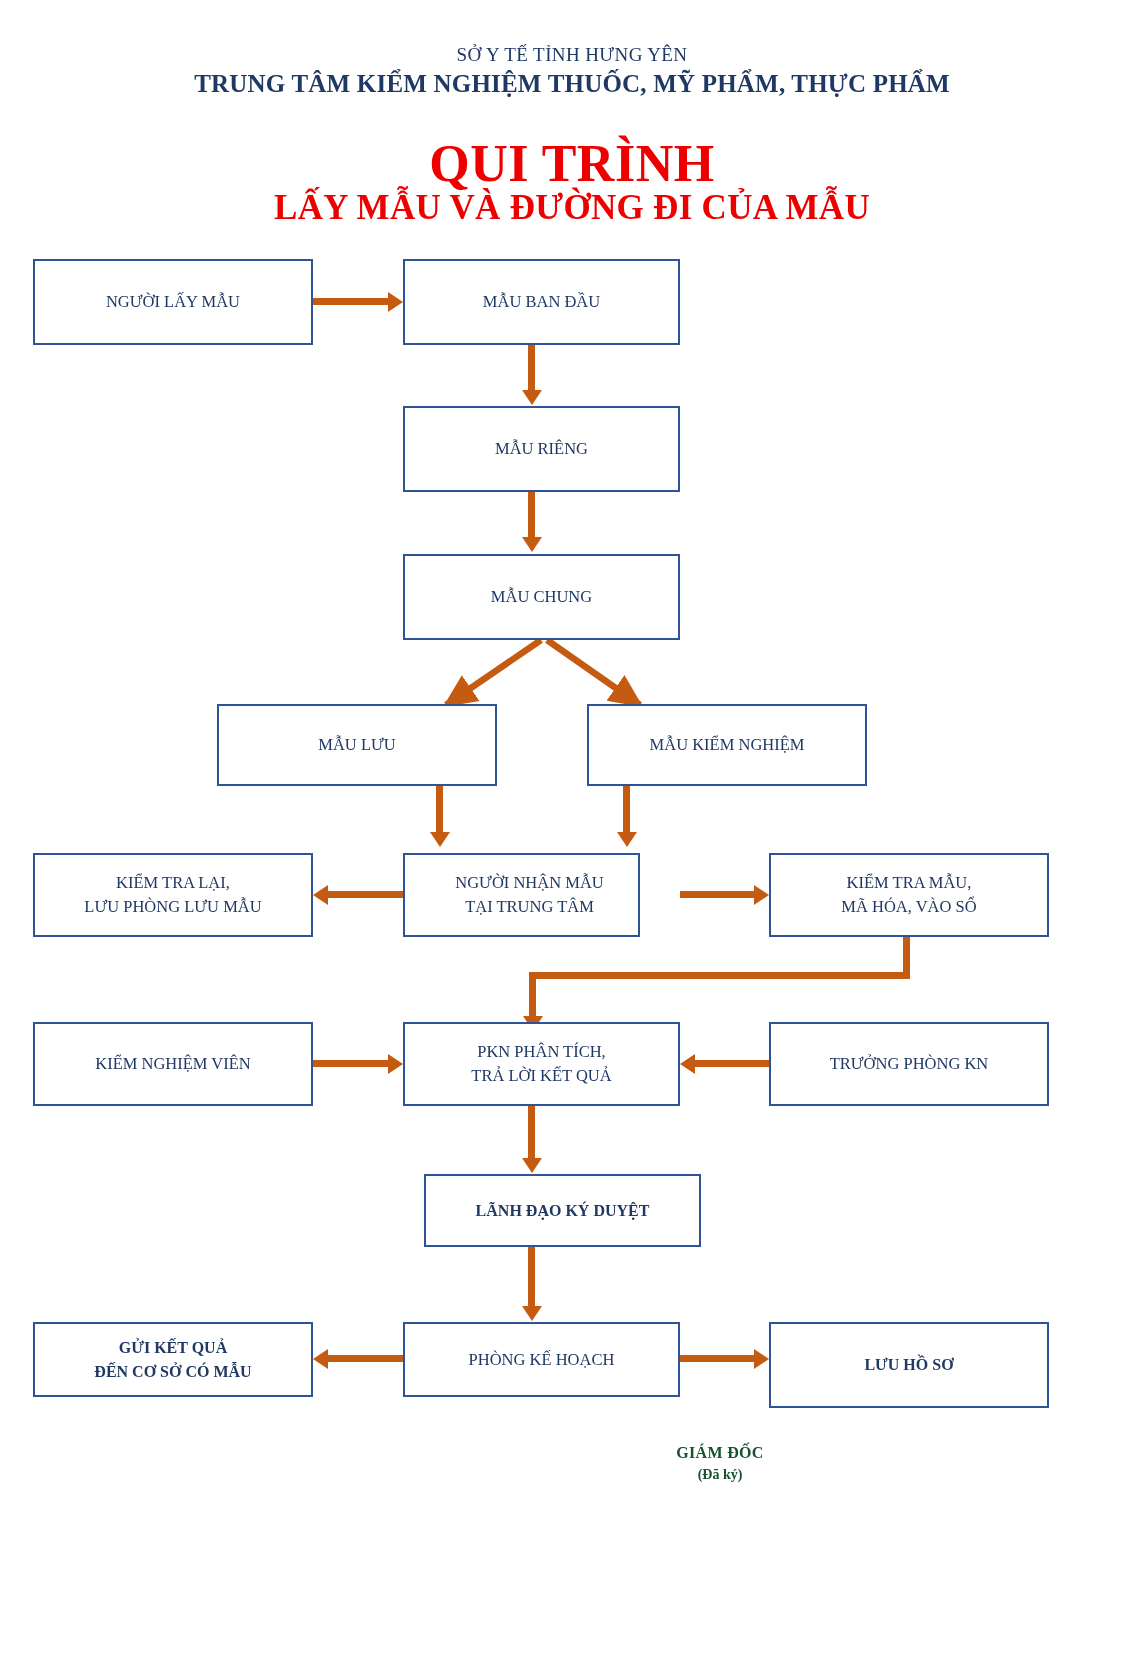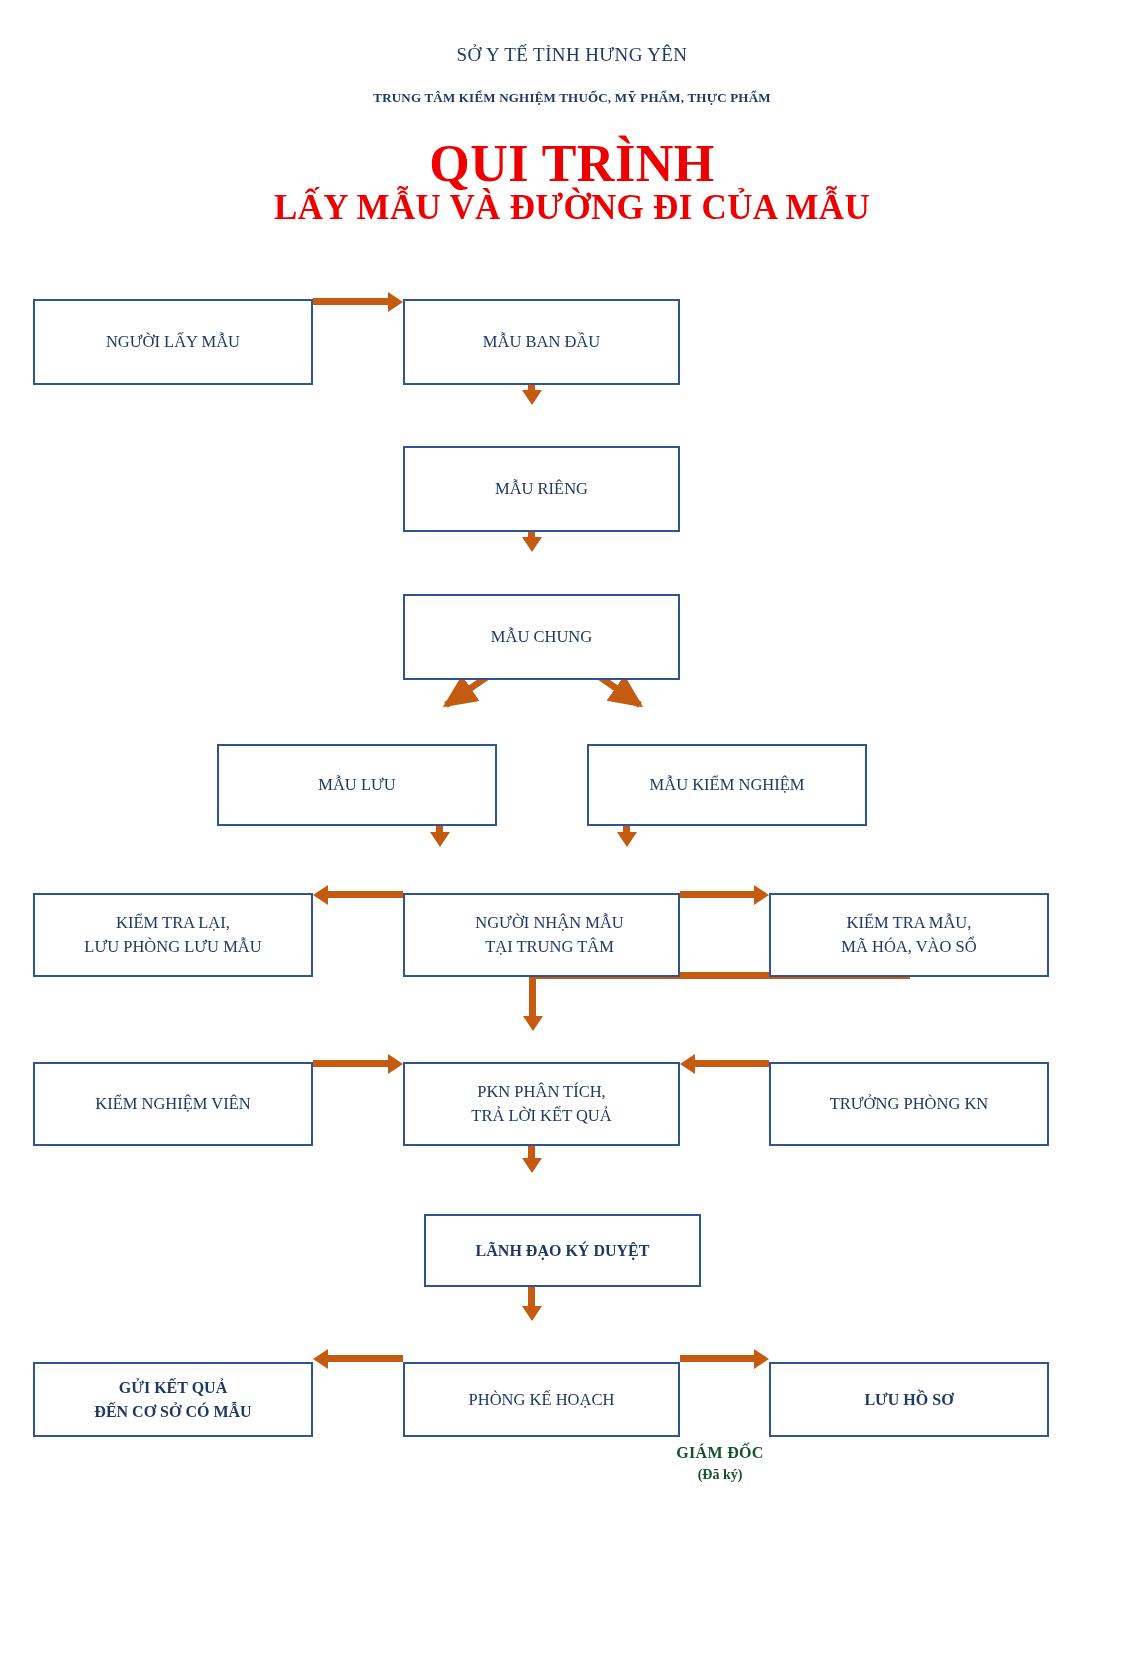--- a/index.html
+++ b/index.html
@@ -28,24 +28,23 @@
     color: #1F3864;
   }
   .hdr-line1 {
     top: 44px;
     font-size: 19px;
     font-weight: normal;
     letter-spacing: 0.4px;
   }
   .hdr-line2 {
     top: 70px;
-    font-size: 13px;
+    font-size: 25px;
     font-weight: bold;
     letter-spacing: 0.2px;
-    margin-top: 20px;
   }
   .title1 {
     top: 134px;
     font-size: 52px;
     font-weight: bold;
     color: #EE0000;
     letter-spacing: 0.5px;
   }
   .title2 {
     top: 188px;
@@ -62,21 +61,20 @@
     border: 2.2px solid #2E5496;
     background: #ffffff;
     display: flex;
     align-items: center;
     justify-content: center;
     text-align: center;
     color: #1F3864;
     font-size: 16.5px;
     line-height: 1.45;
     z-index: 3;
-    margin-top: 40px;
   }
   .node.bold { font-weight: bold; font-size: 16px; }
   .node .lines { padding: 0 8px; }
   .node .lines span { display: block; white-space: nowrap; }
 
   
   .seg {
     position: absolute;
     background: #C55A11;
     z-index: 2;
@@ -199,21 +197,21 @@
   <div class="node" style="left:33px; top:853px; width:280px; height:84px;">
     <div class="lines">
       <span>KIỂM TRA LẠI,</span>
       <span>LƯU PHÒNG LƯU MẪU</span>
     </div>
   </div>
 
   <div class="seg h" style="left:328px; top:891px; width:75px;"></div>
   <div class="head left" style="left:313px; top:884.5px;"></div>
 
-  <div class="node" style="left:403px; top:853px; width:277px; height:84px;padding-left:16px;">
+  <div class="node" style="left:403px; top:853px; width:237px; height:84px;padding-left:16px;">
     <div class="lines">
       <span>NGƯỜI NHẬN MẪU</span>
       <span>TẠI TRUNG TÂM</span>
     </div>
   </div>
 
   <div class="seg h" style="left:680px; top:891px; width:75px;"></div>
   <div class="head right" style="left:754px; top:884.5px;"></div>
 
   <div class="node" style="left:769px; top:853px; width:280px; height:84px;">
@@ -277,21 +275,21 @@
 
   <div class="node" style="left:403px; top:1322px; width:277px; height:75px;">
     <div class="lines">
       <span>PHÒNG KẾ HOẠCH</span>
     </div>
   </div>
 
   <div class="seg h" style="left:680px; top:1355px; width:75px;"></div>
   <div class="head right" style="left:754px; top:1348.5px;"></div>
 
-  <div class="node bold" style="left:769px; top:1322px; width:280px; height:75px;">
+  <div class="node bold" style="left:769px; top:1322px; width:280px; height:86px;">
     <div class="lines">
       <span>LƯU HỒ SƠ</span>
     </div>
   </div>
 
   <div class="sig" style="left:620px; top:1444px; width:200px;">
     <div class="sig-title">GIÁM ĐỐC</div>
     <div class="sig-sub">(Đã ký)</div>
   </div>
 

